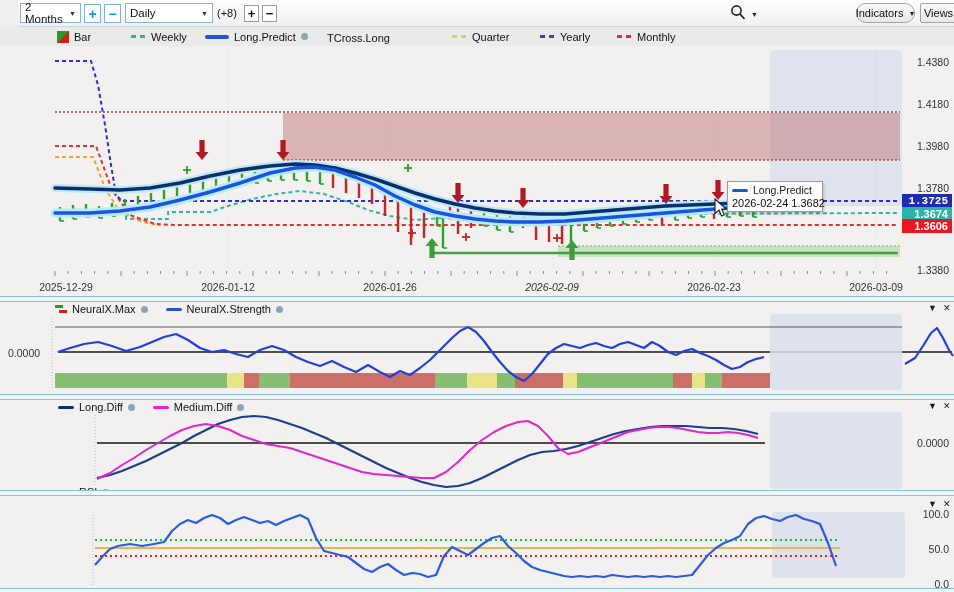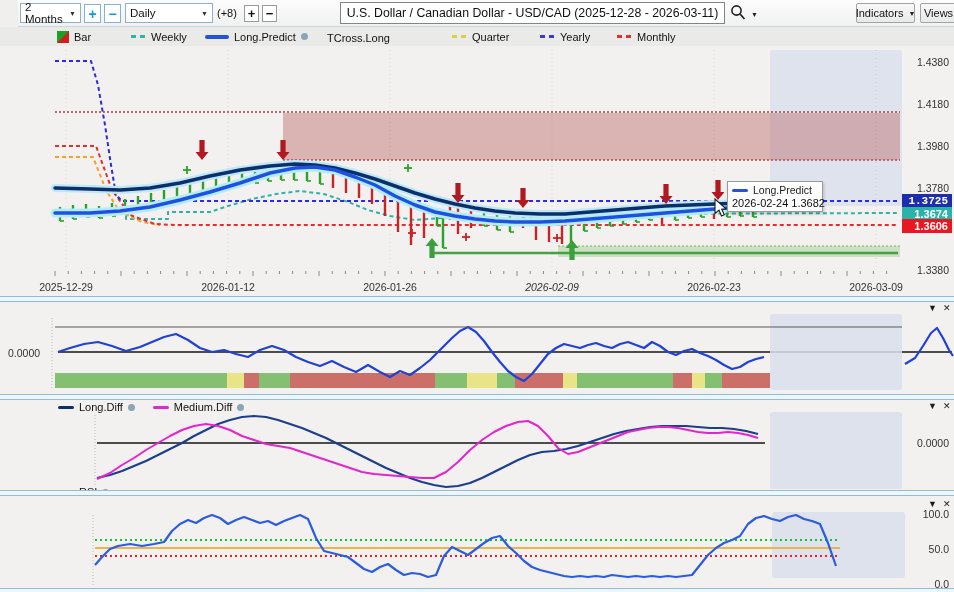--- a/index.html
+++ b/index.html
@@ -83,29 +83,28 @@
     </div>
     <div class="sqbtn blue" style="left:66px;">+</div>
     <div class="sqbtn blue" style="left:86px;">−</div>
     <div class="dd" style="left:107px; width:88px;">
       <span>Daily</span>
       <span class="caret">▼</span>
     </div>
     <span id="bars-offset">(+8)</span>
     <div class="sqbtn dark" style="left:226px;">+</div>
     <div class="sqbtn dark" style="left:244px;">−</div>
-    <div id="title-box">U.S. Dollar / Canadian Dollar - USD/CAD (2025-12-28 - 2026-03-11)</div>
     <div id="search-wrap">
       <svg width="16" height="17" viewBox="0 0 16 17">
         <circle cx="6.5" cy="6.5" r="4.6" fill="none" stroke="#222" stroke-width="1.6"></circle>
         <line x1="10" y1="10" x2="14.5" y2="15" stroke="#222" stroke-width="1.8"></line>
       </svg>
       <span class="caret">▼</span>
     </div>
-    <div class="tbtn" style="left:838px; width:59px;">
+    <div class="tbtn" style="left:838px; width:59px;border-radius:10px;">
       <span>Indicators</span>
       <span class="caret">▼</span>
     </div>
     <div class="tbtn" style="left:902px; width:49px;">
       <span>Views</span>
       <span class="caret">▼</span>
     </div>
   </div>
 
   <div id="main-legend">
@@ -160,20 +159,35 @@
   <div class="axis-lbl" style="left:193px; top:281px; width:70px; text-align:center;">2026-01-12</div>
   <div class="axis-lbl" style="left:355px; top:281px; width:70px; text-align:center;">2026-01-26</div>
   <div class="axis-lbl" style="left:517px; top:281px; width:70px; text-align:center;font-style:italic;">2026-02-09</div>
   <div class="axis-lbl" style="left:679px; top:281px; width:70px; text-align:center;">2026-02-23</div>
   <div class="axis-lbl" style="left:841px; top:281px; width:70px; text-align:center;">2026-03-09</div>
 
   <div class="plabel" style="top:194px; height:19px; background:#1e2daf;font-family:Liberation Mono, monospace;">1.3725</div>
   <div class="plabel" style="top:207px; height:12px; background:#2bb3aa;">1.3674</div>
   <div class="plabel" style="top:219px; height:14px; background:#ea1620;">1.3606</div>
 
+  <div class="plegend" style="left:55px; top:303px;">
+    <span class="lgp">
+      <span class="sw-nmax">
+          <i class="g"></i>
+          <i class="r"></i>
+        </span>
+      <span>NeuralX.Max</span>
+      <span class="lg-dot"></span>
+    </span>
+    <span class="lgp">
+      <span class="sw-line thin line-blue"></span>
+      <span>NeuralX.Strength</span>
+      <span class="lg-dot"></span>
+    </span>
+  </div>
   <div class="pctl" style="left:928px; top:303px;">
     <span>▼</span>
     <span>✕</span>
   </div>
   <div class="axis-lbl" style="left:8px; top:347px; width:40px;">0.0000</div>
 
   <div class="plegend" style="left:58px; top:401px;">
     <span class="lgp">
       <span class="sw-line thin line-navy"></span>
       <span>Long.Diff</span>

